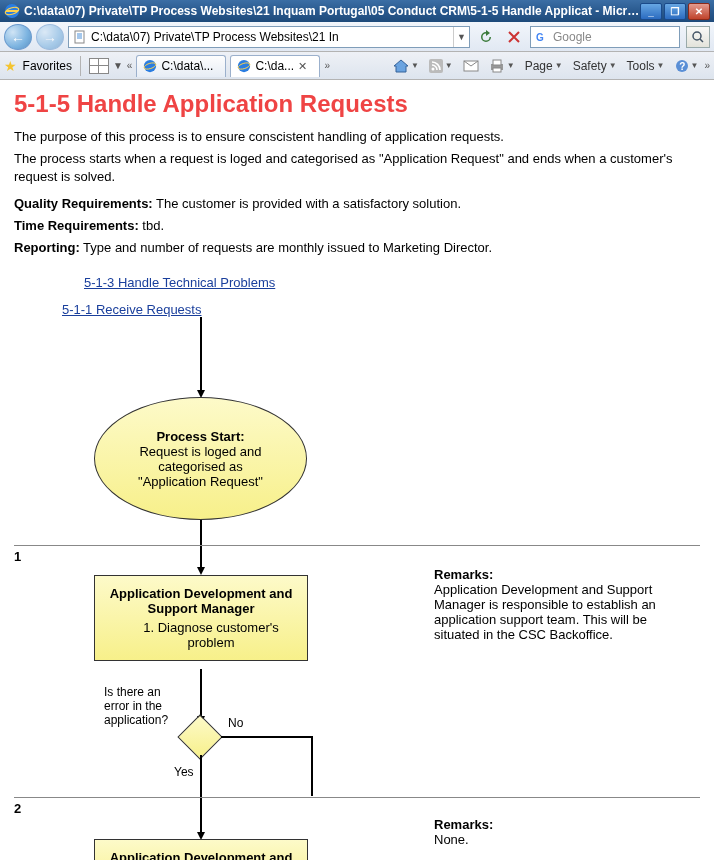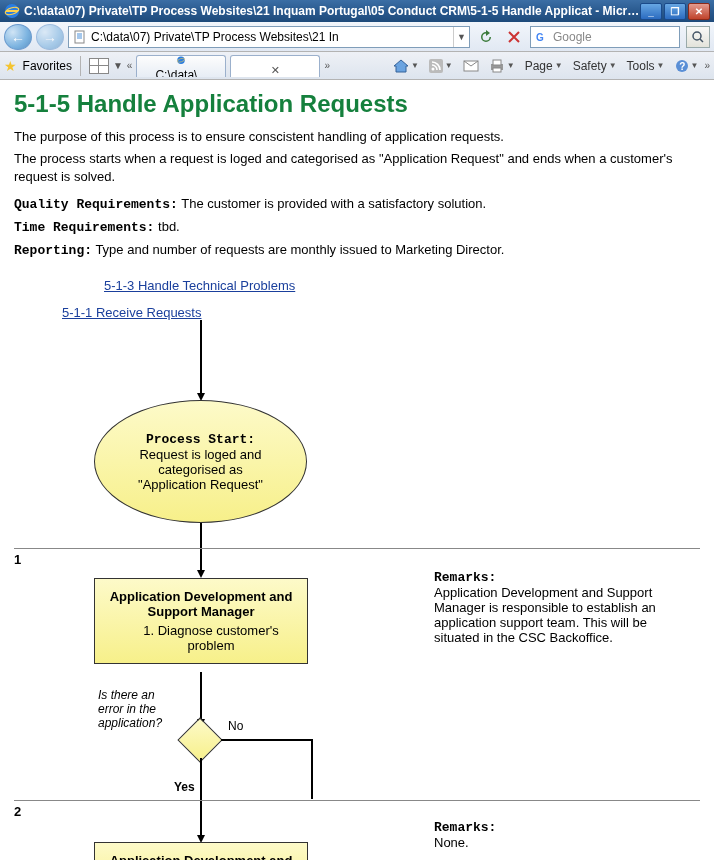--- a/index.html
+++ b/index.html
@@ -74,39 +74,39 @@
   }
   .fav-star{color:#f4c430;font-size:14px;margin-right:2px;}
   .fav-label{}
   .tabbar .divider{width:1px;height:20px;background:#b3b3b3;margin:0 4px;}
   .grid-icon{width:20px;height:16px;border:1px solid #888;background:
     linear-gradient(#888,#888) 50% 0/1px 100% no-repeat,
     linear-gradient(#888,#888) 0 50%/100% 1px no-repeat,#fff;}
   .tab{
     height:22px;border:1px solid #9bb0cc;border-bottom:none;border-radius:3px 3px 0 0;
     background:linear-gradient(#fdfdfd,#e7edf5);
-    display:flex;align-items:center;padding:0 6px;gap:4px;min-width:90px;flex-direction:column;
+    display:flex;align-items:center;padding:0 6px;gap:4px;min-width:90px;
   }
   .tab.active{background:#fff;align-items:center;}
   .tab .tab-text{white-space:nowrap;overflow:hidden;}
   .tab .tab-close{font-size:11px;color:#555;}
   .ie-mini{width:14px;height:14px;}
   .menu-area{flex:1;display:flex;justify-content:flex-end;align-items:center;gap:2px;color:#333;}
   .menu-item{display:flex;align-items:center;gap:2px;padding:2px 4px;}
   .menu-item .dd{font-size:8px;color:#555;}
   .chev{font-size:10px;color:#555;}
   
   .content-wrap{flex:1;background:#fff;overflow:auto;}
   .content{padding:10px 14px;}
-  h1.page-title{color:#15803d;font-size:24px;font-weight:bold;margin-bottom:10px;font-family:Arial,sans-serif;}
+  h1.page-title{color:#ef4444;font-size:24px;font-weight:bold;margin-bottom:10px;font-family:Arial,sans-serif;}
   .para{margin-bottom:4px;line-height:1.4;}
   .req-line{margin-top:8px;}
-  .bold{font-weight:bold;font-family:Liberation Mono, monospace;}
+  .bold{font-weight:bold;}
   a.process-link{color:#1a3f9c;text-decoration:underline;}
-  .link-top{display:block;margin-left:90px;margin-top:18px;}
+  .link-top{display:block;margin-left:70px;margin-top:18px;}
   .link-mid{display:block;margin-left:48px;margin-top:12px;}
   
   .flowchart{position:relative;height:560px;}
   .fc-line{background:#000;position:absolute;}
   .ellipse{
     position:absolute;left:80px;top:80px;width:213px;height:123px;
     border:1.3px solid #333;border-radius:50%;
     background:linear-gradient(to bottom,#fdfac9,#f7f08a);
     display:flex;flex-direction:column;align-items:center;justify-content:center;
     text-align:right;font-size:13px;padding:10px 18px;
@@ -310,29 +310,29 @@
         </div>
 
         <div class="remarks" style="top:250px;">
           <div class="bold">Remarks:</div>
           <div>Application Development and Support Manager is responsible to establish an application support team. This will be situated in the CSC Backoffice.</div>
         </div>
 
         <div class="fc-line" style="left:186px;top:352px;width:1.5px;height:50px;"></div>
         <div class="arrowhead" style="left:182.5px;top:399px;"></div>
 
-        <div class="dec-text" style="top:368px;left:84px;font-style:italic;">
+        <div class="dec-text" style="top:368px;left:90px;">
           <div>Is there an</div>
           <div>error in the</div>
           <div>application?</div>
         </div>
 
         <div class="diamond" style="left:170px;top:404px;"></div>
         <div class="dec-text" style="top:399px;left:214px;">No</div>
-        <div class="dec-text" style="top:460px;left:160px;font-weight:bold;">Yes</div>
+        <div class="dec-text" style="top:448px;left:160px;">Yes</div>
 
         <div class="fc-line" style="left:207px;top:419px;width:90px;height:1.5px;"></div>
         <div class="fc-line" style="left:297px;top:419px;width:1.5px;height:60px;"></div>
 
         <div class="fc-line" style="left:186px;top:438px;width:1.5px;height:80px;"></div>
         <div class="arrowhead" style="left:182.5px;top:515px;"></div>
 
         <div class="step-hr" style="top:480px;"></div>
         <div class="step-num" style="top:484px;left:0;">2</div>
 

